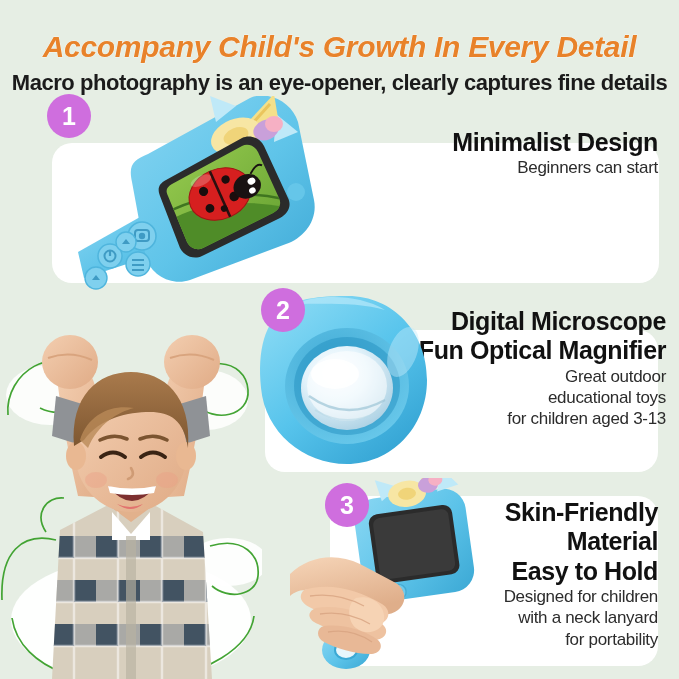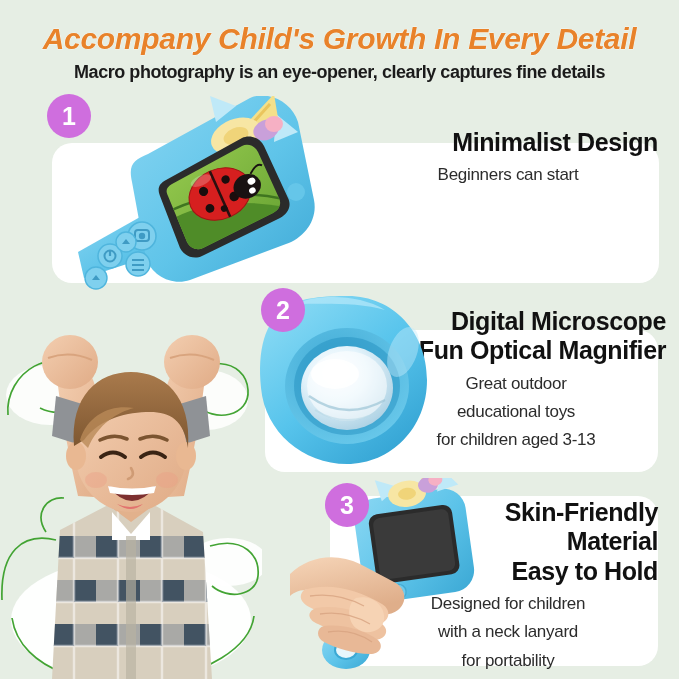--- a/index.html
+++ b/index.html
@@ -4,35 +4,35 @@
 <style>
   * { box-sizing: border-box; margin: 0; padding: 0; }
   html, body {
     width: 679px; height: 679px;
     overflow: hidden;
     font-family: "Liberation Sans", sans-serif;
   }
   body { background: #e6eee4; position: relative; }
 
   
-  .header { position: absolute; left: 0; top: 0; width: 679px; height: 92px; }
+  .header { position: absolute; left: 0; top: 8px; width: 679px; height: 92px; }
   .main-title {
     position: absolute; left: 0; top: 22px; width: 679px;
     text-align: center;
     font-size: 30px; font-weight: bold; font-style: italic;
     color: #e8822a;
     letter-spacing: -0.3px;
     -webkit-text-stroke: 0.6px #ffffff;
     paint-order: stroke fill;
     white-space: nowrap;
   }
   .sub-title {
     position: absolute; left: 0; top: 62px; width: 679px;
     text-align: center;
-    font-size: 18px; font-weight: 600; color: #1b1b1b;
+    font-size: 22px; font-weight: 600; color: #1b1b1b;
     letter-spacing: -0.45px;
     white-space: nowrap;
   }
 
   
   .card {
     position: absolute;
     background: #ffffff;
     border-radius: 20px;
   }
@@ -41,21 +41,21 @@
   #card-3 { left: 330px; top: 496px; width: 328px; height: 170px; }
 
   
   .text-block { position: absolute; text-align: right; }
   .t-head {
     font-size: 25px; font-weight: bold; color: #111111;
     line-height: 1.17; letter-spacing: -0.4px;
   }
   .t-body {
     font-size: 17px; font-weight: 400; color: #2c2c2c;
-    line-height: 1.26; letter-spacing: -0.3px; margin-top: 7px; text-align: center;
+    line-height: 1.26; letter-spacing: -0.3px; margin-top: 0;
   }
   #text-1 { right: 21px; top: 128px; width: 300px; }
   #text-2 { right: 13px; top: 307px; width: 300px; }
   #text-3 { right: 21px; top: 498px; width: 300px; }
 
   
   .badge {
     position: absolute;
     width: 44px; height: 44px;
     border-radius: 50%;

